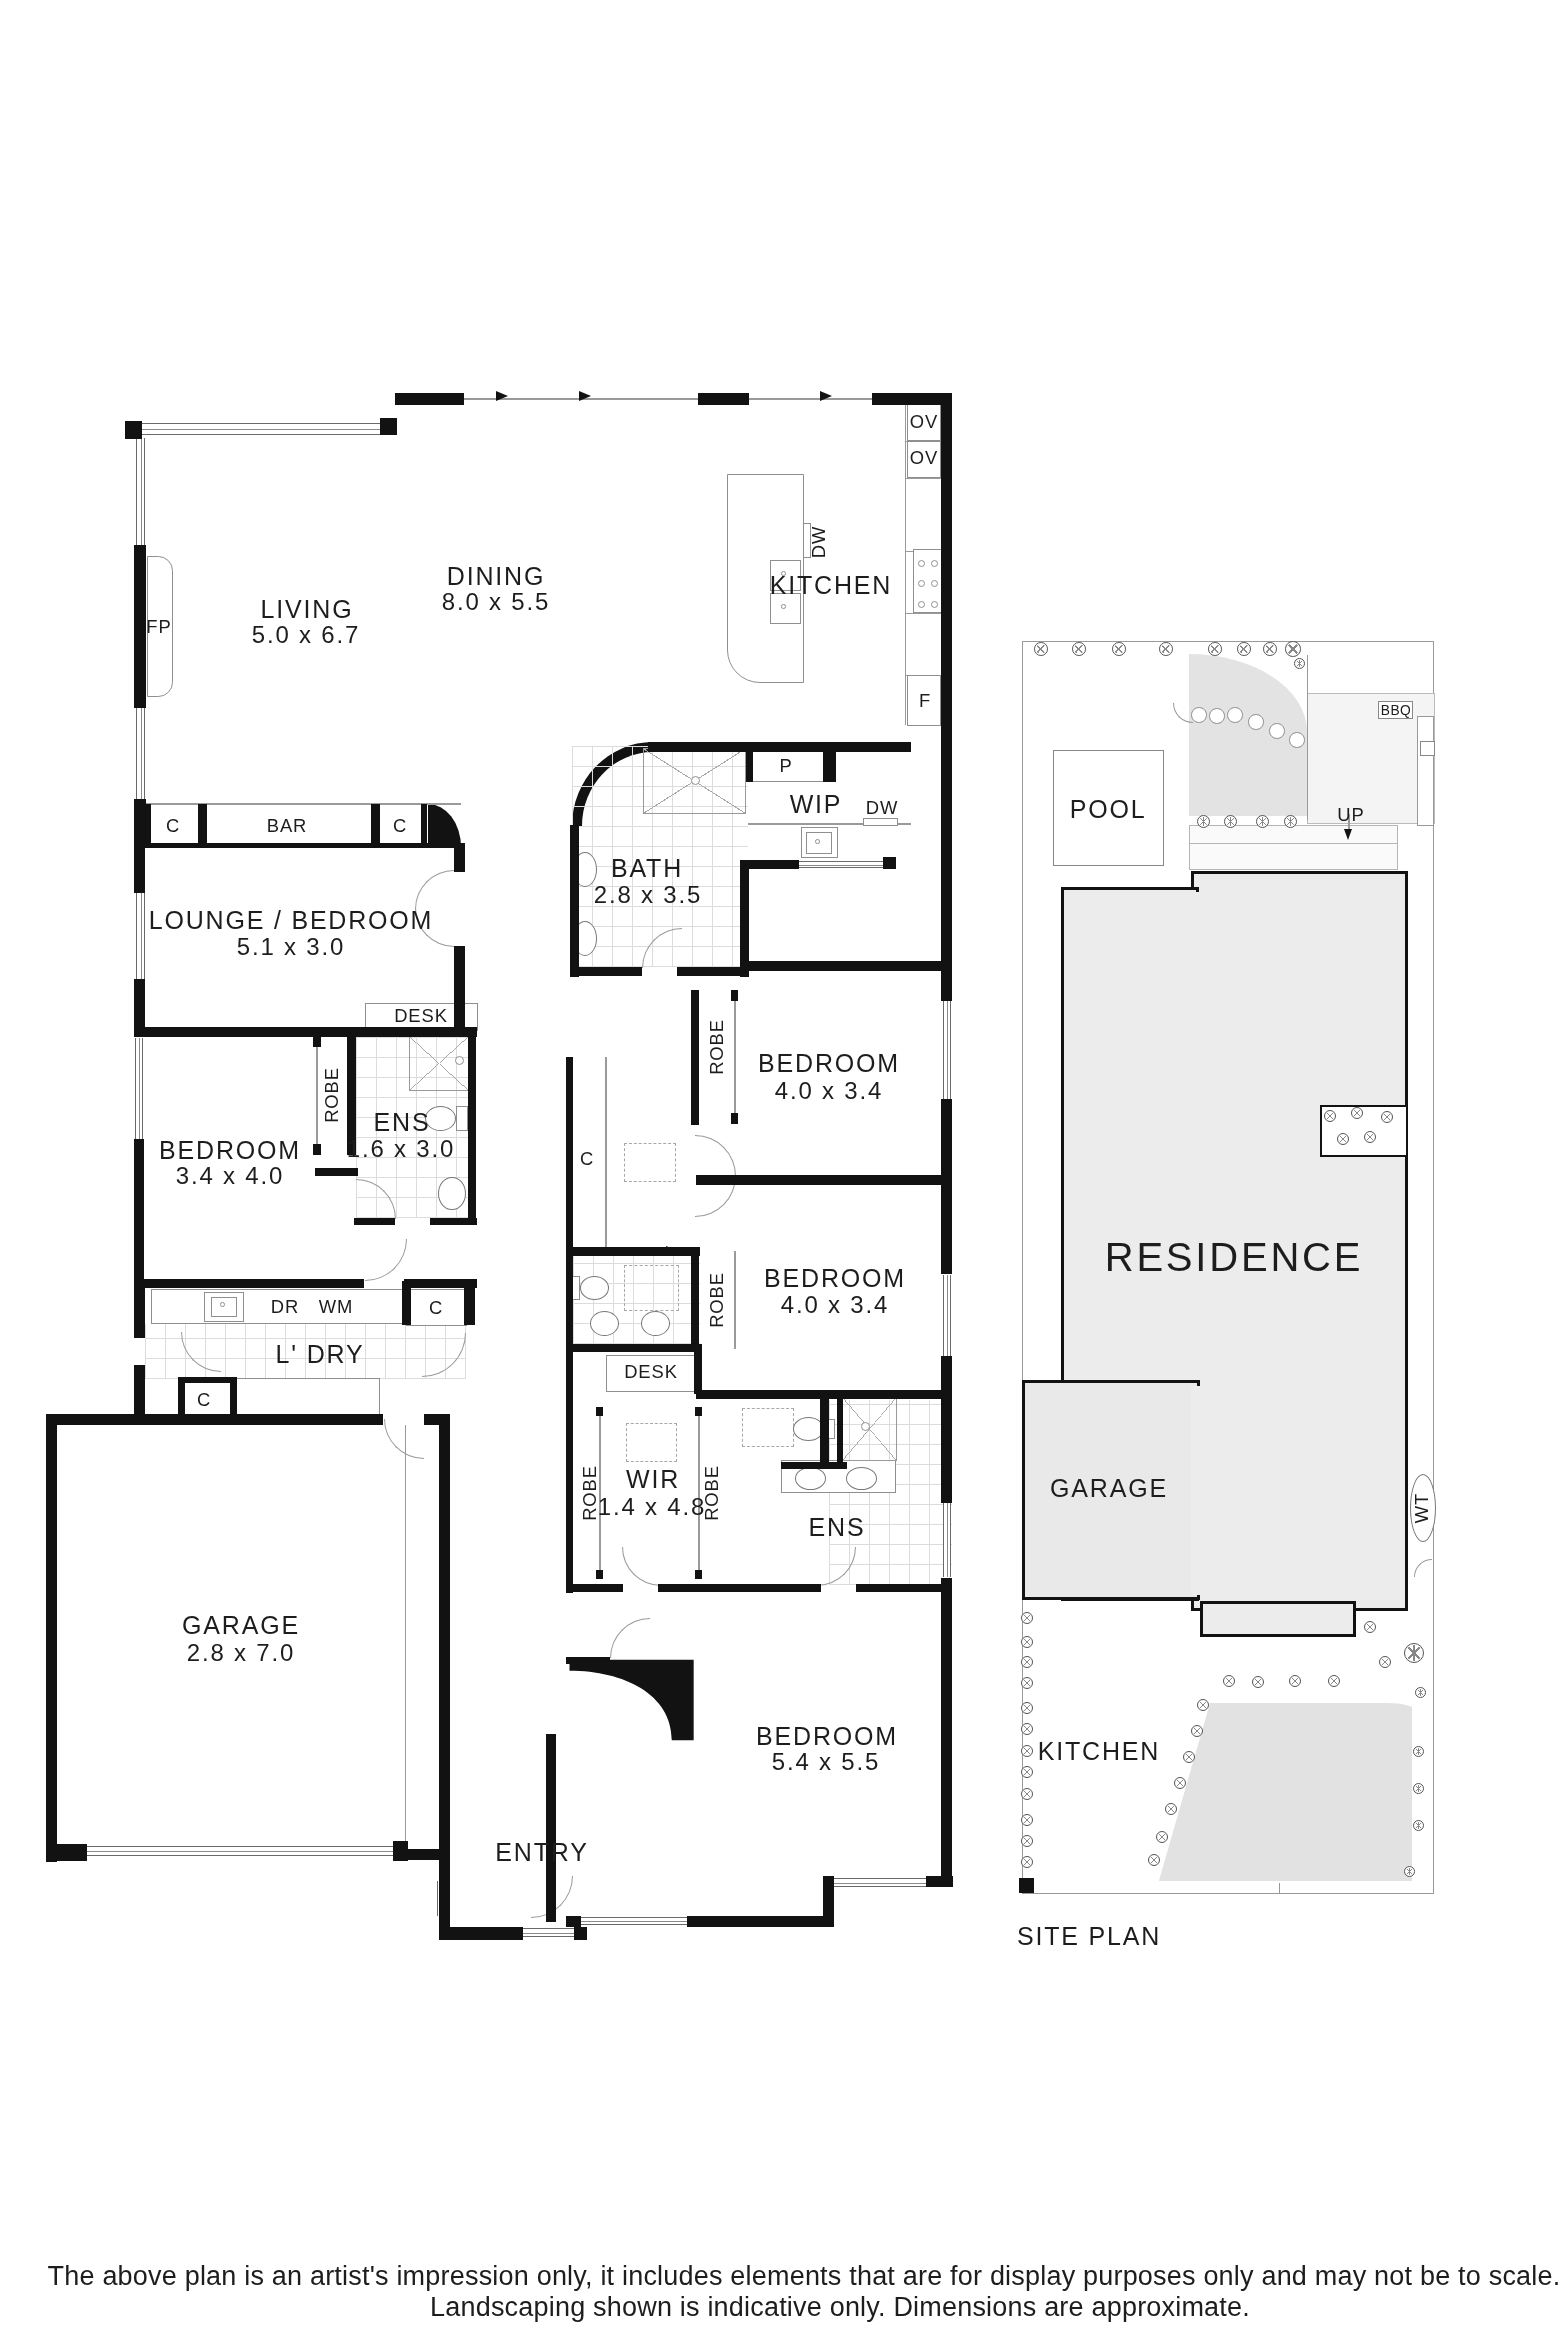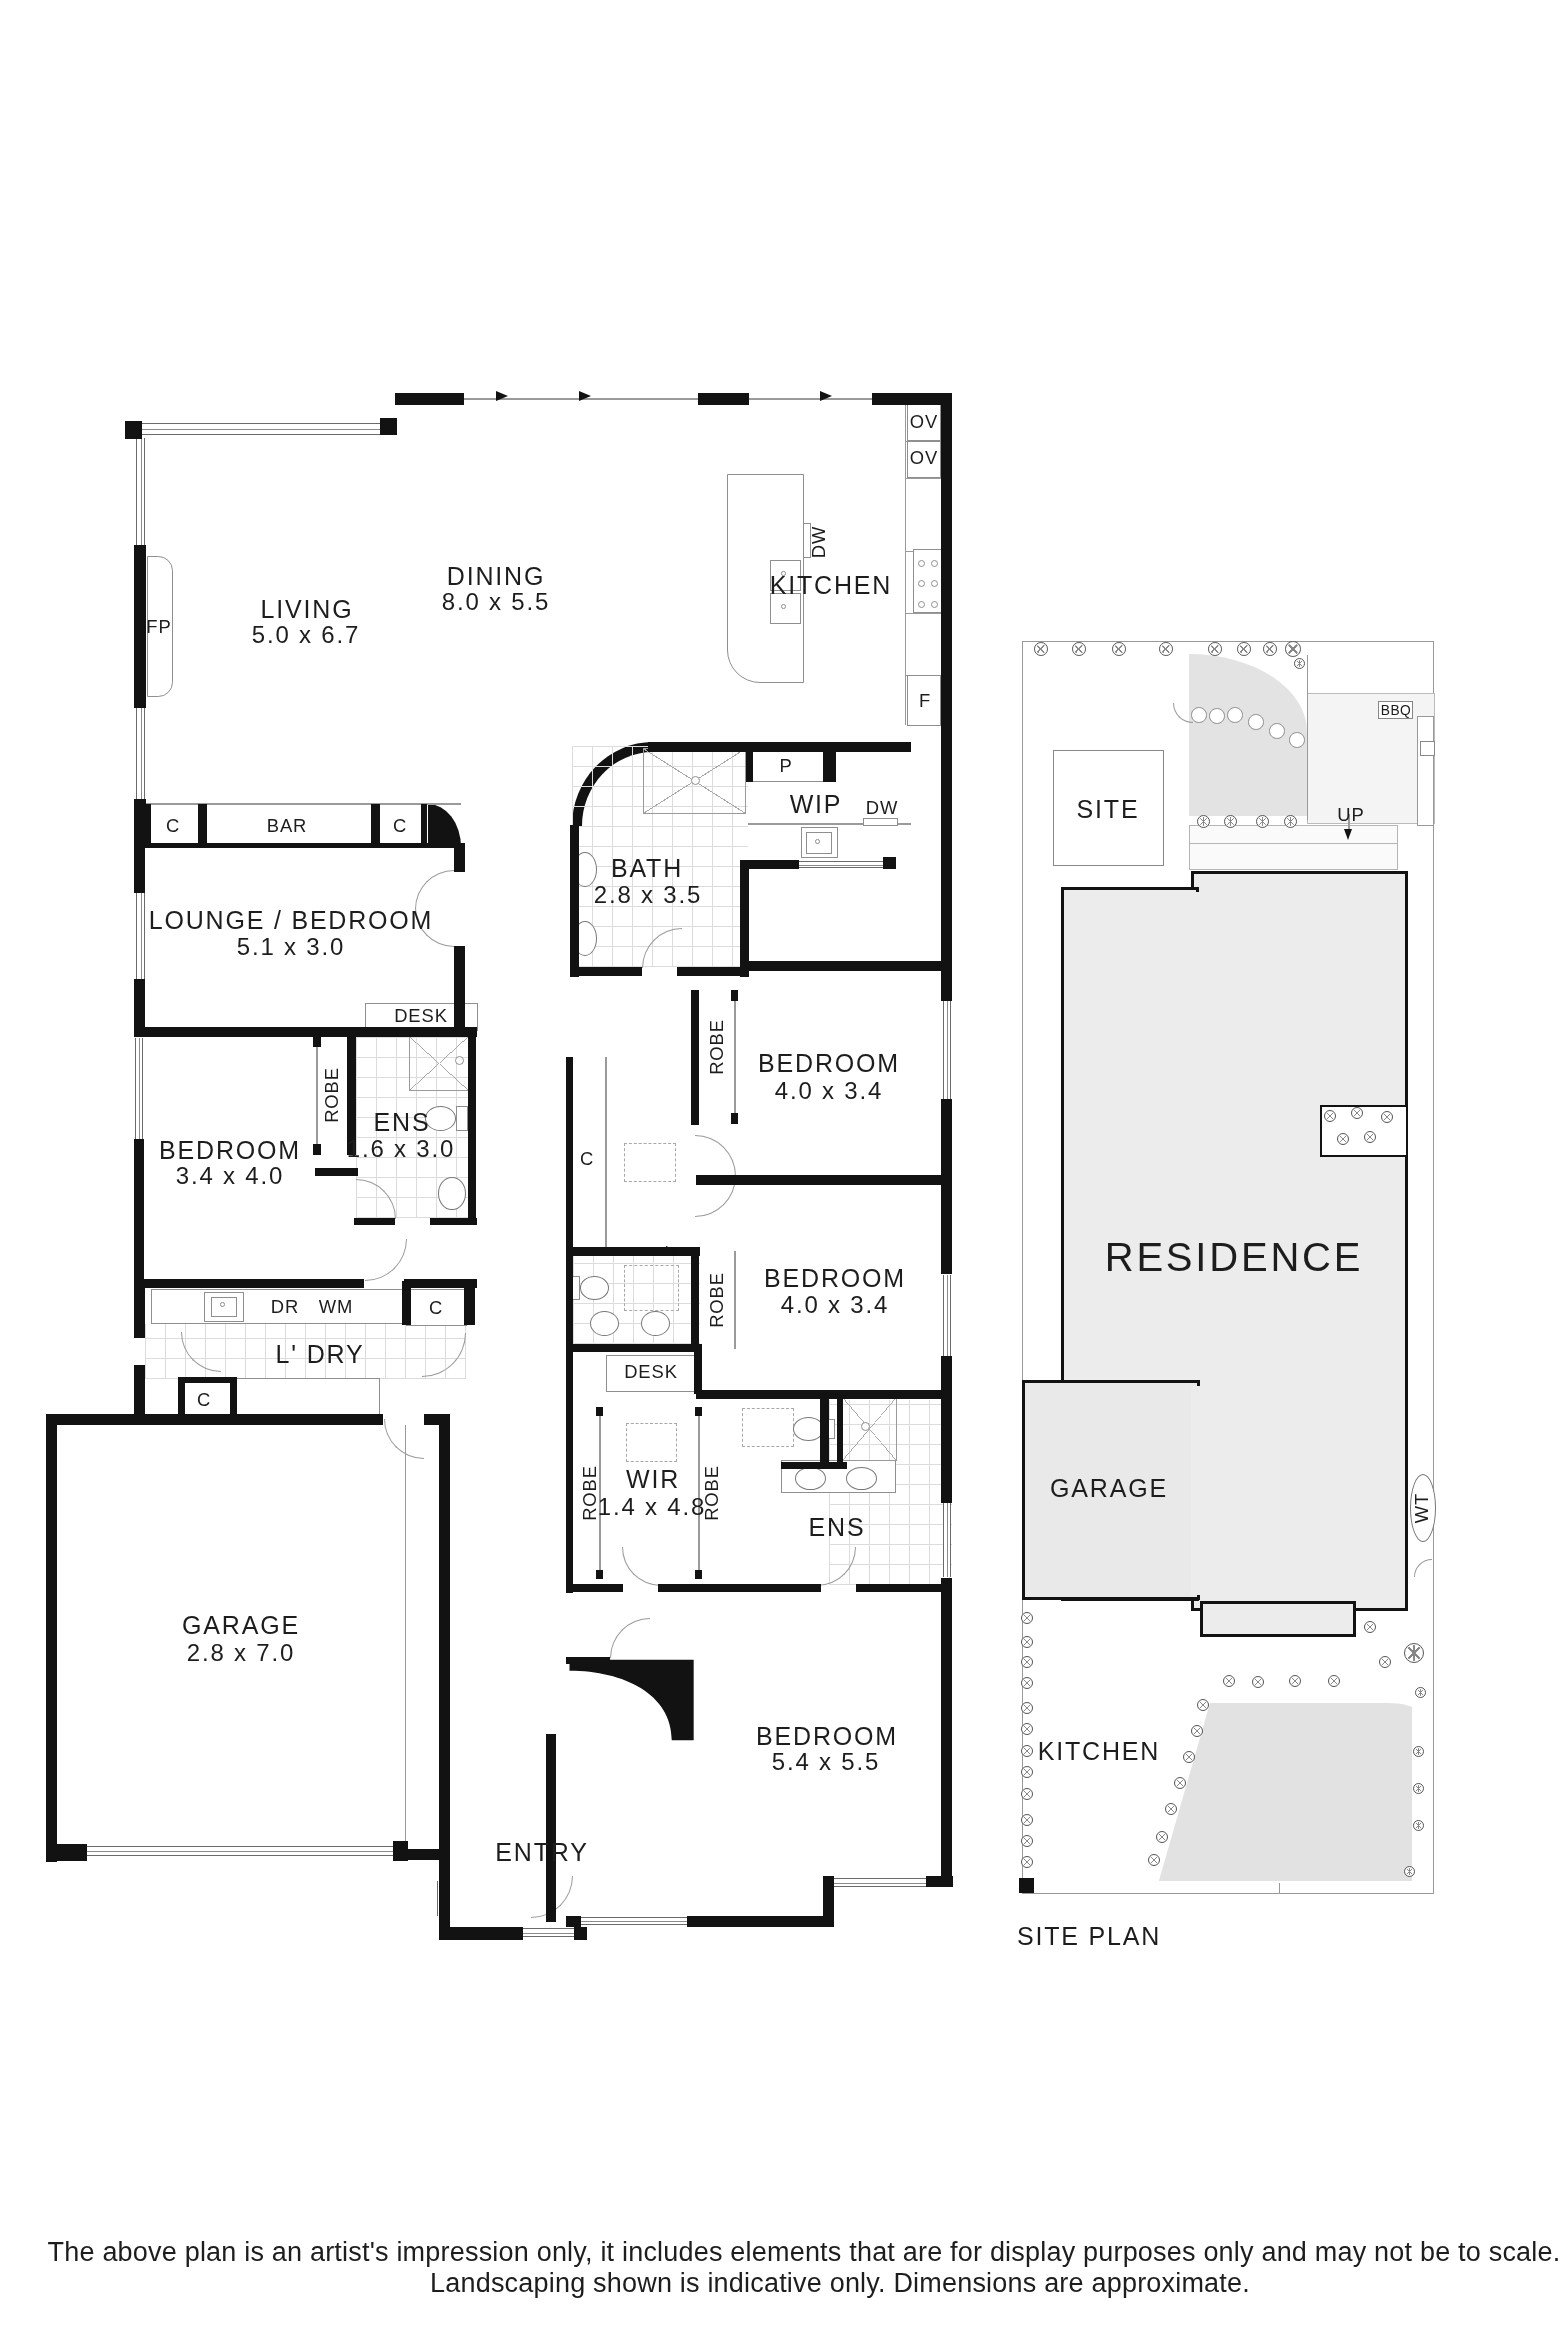--- a/index.html
+++ b/index.html
@@ -38,21 +38,21 @@
     linear-gradient(-45deg,transparent 45%,#888 45% 55%,transparent 55%),
     linear-gradient(90deg,transparent 46%,#888 46% 54%,transparent 54%);}
   .stone{position:absolute;background:#fff;border:0.9px solid #8f8f8f;border-radius:50%;box-sizing:border-box;}
   .lbl{position:absolute;white-space:nowrap;transform:translate(-50%,-50%);letter-spacing:1.8px;color:#1d1d1d;}
   .room{font-size:25px;}
   .dim{font-size:24px;}
   .fix{font-size:18.4px;letter-spacing:0.9px;}
   .tiny{font-size:13.8px;letter-spacing:0.5px;}
   .rot{transform:translate(-50%,-50%) rotate(-90deg);}
   .big{font-size:40px;letter-spacing:2.8px;}
-  .note{position:absolute;transform:translateX(-50%);font-size:27px;color:#1d1d1d;white-space:nowrap;letter-spacing:0.2px;}
+  .note{position:absolute;transform:translateX(-50%);font-size:27px;color:#1d1d1d;white-space:nowrap;letter-spacing:0.2px;margin-top:24px;}
   .left{transform:none;}
 </style>
 </head>
 <body>
 
 <div id="canvas">
 
   <div id="site-shapes">
     <div class="abs" style="left:1022px;top:641px;width:412px;height:1253px;border:0.9px solid #999;"></div>
     <div class="abs" style="left:1189px;top:654px;width:118px;height:162px;background:#e3e3e3;border-top-right-radius:100% 48%;"></div>
@@ -393,21 +393,21 @@
     <div class="lbl fix rot" style="left:717px;top:1047px">ROBE</div>
     <div class="lbl fix rot" style="left:717px;top:1300px">ROBE</div>
     <div class="lbl fix" style="left:285px;top:1307px">DR</div>
     <div class="lbl fix" style="left:336px;top:1307px">WM</div>
     <div class="lbl fix" style="left:436px;top:1308px">C</div>
     <div class="lbl fix" style="left:204px;top:1400px">C</div>
     <div class="lbl fix" style="left:651px;top:1372px">DESK</div>
     <div class="lbl fix rot" style="left:590px;top:1493px">ROBE</div>
     <div class="lbl fix rot" style="left:712px;top:1493px">ROBE</div>
 
-    <div class="lbl room" style="left:1108px;top:809px">SITE</div>
+    <div class="lbl room" style="left:1108px;top:809px">POOL</div>
     <div class="lbl tiny" style="left:1396px;top:710px">BBQ</div>
     <div class="lbl fix" style="left:1351px;top:815px">UP</div>
     <div class="lbl big" style="left:1234px;top:1257px">RESIDENCE</div>
     <div class="lbl room" style="left:1109px;top:1488px">GARAGE</div>
     <div class="lbl fix rot" style="left:1422px;top:1508px">WT</div>
     <div class="lbl room" style="left:1099px;top:1751px">KITCHEN</div>
     <div class="lbl room left" style="left:1017px;top:1922px">SITE PLAN</div>
 
     <div class="note" style="left:804px;top:2237px">The above plan is an artist's impression only, it includes elements that are for display purposes only and may not be to scale.</div>
     <div class="note" style="left:840px;top:2268px">Landscaping shown is indicative only. Dimensions are approximate.</div>

